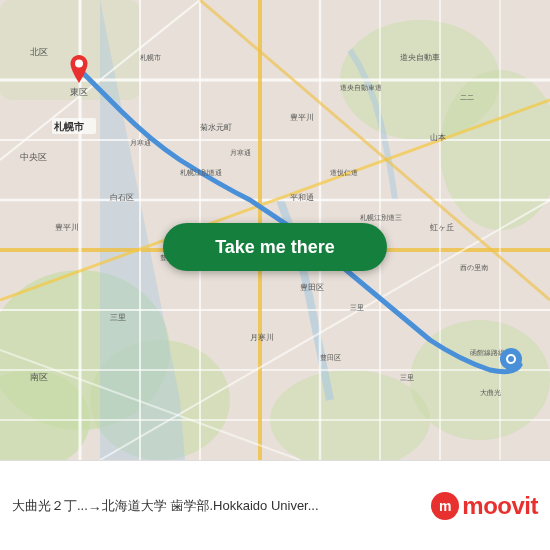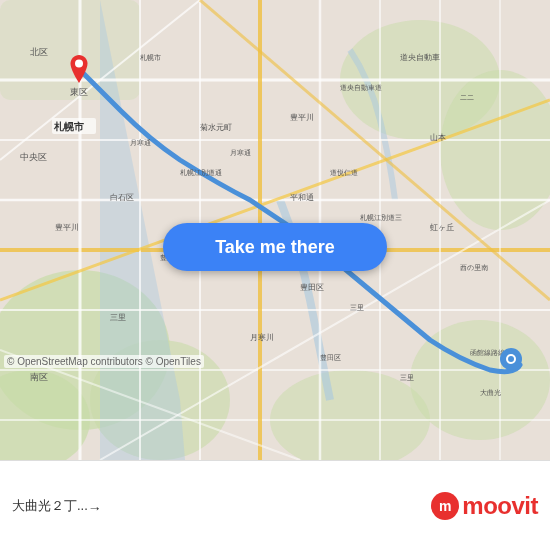--- a/index.html
+++ b/index.html
@@ -29,21 +29,21 @@
       height: 100%;
     }
 
     
     #take-me-there-btn {
       position: absolute;
       top: 223px;
       left: 163px;
       width: 224px;
       height: 48px;
-      background: #3b82f6;
+      background: #15803d;
       color: white;
       border: none;
       border-radius: 24px;
       font-size: 18px;
       font-weight: 600;
       cursor: pointer;
       display: flex;
       align-items: center;
       justify-content: center;
       box-shadow: 0 2px 8px rgba(0,0,0,0.3);
@@ -239,25 +239,25 @@
   <div class="marker-dest">
     <svg viewBox="0 0 22 28" xmlns="http://www.w3.org/2000/svg">
       <circle cx="11" cy="11" r="11" fill="#4a90d9"></circle>
       <circle cx="11" cy="11" r="5" fill="white"></circle>
       <circle cx="11" cy="11" r="3" fill="#4a90d9"></circle>
     </svg>
   </div>
 
   <button id="take-me-there-btn">Take me there</button>
 
-  <div class="osm-credit">© OpenStreetMap contributors © OpenTiles</div>
 </div>
 
 <div id="bottom-bar">
   <div class="bottom-text-section">
     <span class="bottom-text-origin">大曲光２丁...</span>
     <span class="arrow-icon">→</span>
+    <span class="bottom-text-dest">北海道大学 歯学部.Hokkaido Univer...</span>
   </div>
   <div class="moovit-logo">
     <div class="moovit-logo-circle">m</div>
     <span class="moovit-text">moovit</span>
   </div>
 </div>
 
 </body></html>

